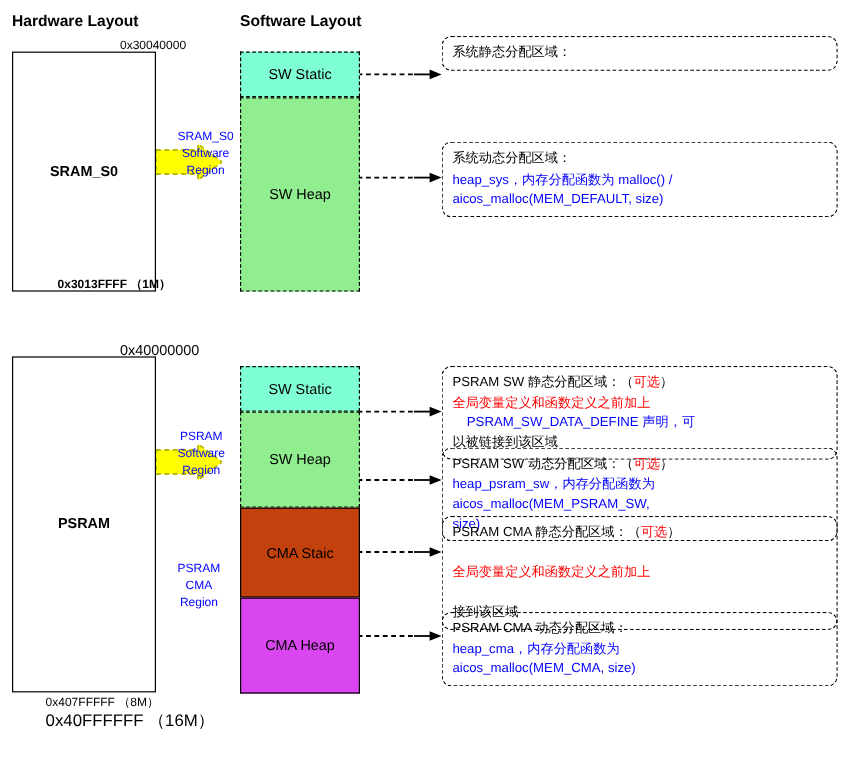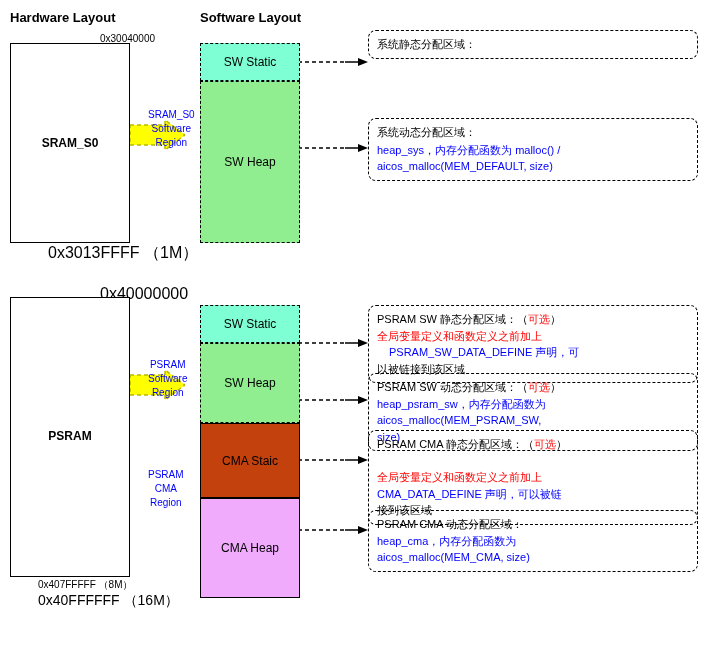--- a/index.html
+++ b/index.html
@@ -64,39 +64,39 @@
 
   <div style="position:absolute; top:10px; left:10px; font-weight:bold; font-size:13px;">Hardware Layout</div>
   <div style="position:absolute; top:10px; left:200px; font-weight:bold; font-size:13px;">Software Layout</div>
 
   <div style="position:absolute; top:33px; left:100px; font-size:10px;">0x30040000</div>
 
   <div style="position:absolute; top:43px; left:10px; width:120px; height:200px; border:1.5px solid #000; background:#fff;">
     <div style="position:absolute; left:50%; top:50%; transform:translate(-50%,-50%); font-weight:bold; font-size:12px; text-align:center;">SRAM_S0</div>
   </div>
 
-  <div style="position:absolute; top:243px; left:48px; font-size:16px;">0x3013FFFF  （1M）</div>
+  <div style="position:absolute; top:230px; left:48px; font-size:10px;font-weight:bold;">0x3013FFFF  （1M）</div>
 
   <div style="position:absolute; top:120px; left:130px;">
     <svg width="55" height="30" xmlns="http://www.w3.org/2000/svg">
       <polygon points="0,5 35,5 35,0 55,15 35,30 35,25 0,25" fill="#ffff00" stroke="#b8b800" stroke-width="1.5" stroke-dasharray="4,3"></polygon>
     </svg>
   </div>
 
   <div style="position:absolute; top:108px; left:148px; font-size:10px; color:#0000ff; text-align:center; line-height:1.4;">SRAM_S0<br>Software<br>Region</div>
 
   <div style="position:absolute; top:43px; left:200px; width:100px; height:38px; border:1.5px dashed #000; background:#7fffd4; display:flex; align-items:center; justify-content:center; font-size:12px;">
     <span>SW Static</span>
   </div>
 
   <div style="position:absolute; top:81px; left:200px; width:100px; height:162px; border:1.5px dashed #000; background:#90ee90; display:flex; align-items:center; justify-content:center; font-size:12px;">
     <span>SW Heap</span>
   </div>
 
-  <div style="position:absolute; top:285px; left:100px; font-size:16px;">0x40000000</div>
+  <div style="position:absolute; top:285px; left:100px; font-size:12px;">0x40000000</div>
 
   <div style="position:absolute; top:297px; left:10px; width:120px; height:280px; border:1.5px solid #000; background:#fff;">
     <div style="position:absolute; left:50%; top:50%; transform:translate(-50%,-60%); font-weight:bold; font-size:12px; text-align:center;">PSRAM</div>
   </div>
 
   <div style="position:absolute; top:578px; left:38px; font-size:10px;">0x407FFFFF  （8M）</div>
   <div style="position:absolute; top:592px; left:38px; font-size:14px;">0x40FFFFFF  （16M）</div>
 
   <div style="position:absolute; top:370px; left:130px;">
     <svg width="55" height="30" xmlns="http://www.w3.org/2000/svg">
@@ -111,21 +111,21 @@
   </div>
 
   <div style="position:absolute; top:343px; left:200px; width:100px; height:80px; border:1.5px dashed #000; background:#90ee90; display:flex; align-items:center; justify-content:center; font-size:12px;">
     <span>SW Heap</span>
   </div>
 
   <div style="position:absolute; top:423px; left:200px; width:100px; height:75px; border:1.5px solid #000; background:#c2410c; display:flex; align-items:center; justify-content:center; font-size:12px;">
     <span>CMA Staic</span>
   </div>
 
-  <div style="position:absolute; top:498px; left:200px; width:100px; height:100px; border:1.5px solid #000; background:#f0abfc; display:flex; align-items:center; justify-content:center; font-size:12px;">
+  <div style="position:absolute; top:498px; left:200px; width:100px; height:80px; border:1.5px solid #000; background:#d946ef; display:flex; align-items:center; justify-content:center; font-size:12px;">
     <span>CMA Heap</span>
   </div>
 
   <div style="position:absolute; top:468px; left:148px; font-size:10px; color:#0000ff; text-align:center; line-height:1.4;">PSRAM<br>CMA<br>Region</div>
 
   <div style="position:absolute; top:30px; left:368px; width:330px; border:1.5px dashed #000; border-radius:8px; padding:5px 8px; font-size:11px; line-height:1.5;">
     <span style="color:#000;">系统静态分配区域：</span><br>
   </div>
 
   <div style="position:absolute; top:118px; left:368px; width:330px; border:1.5px dashed #000; border-radius:8px; padding:5px 8px; font-size:11px; line-height:1.5;">
@@ -145,21 +145,21 @@
     <span style="color:#000;">PSRAM SW 动态分配区域：（</span><span style="color:#ff0000;">可选</span><span style="color:#000;">）</span><br>
     <span style="color:#0000ff;">heap_psram_sw，内存分配函数为</span><br>
     <span style="color:#0000ff;">aicos_malloc(MEM_PSRAM_SW,</span><br>
     <span style="color:#0000ff;">size)</span>
   </div>
 
   <div style="position:absolute; top:430px; left:368px; width:330px; border:1.5px dashed #000; border-radius:8px; padding:5px 8px; font-size:11px; line-height:1.5;">
     <span style="color:#000;">PSRAM CMA 静态分配区域：（</span><span style="color:#ff0000;">可选</span><span style="color:#000;">）</span><br>
     <br>
     <span style="color:#ff0000;">全局变量定义和函数定义之前加上</span><br>
-    <span style="color:#0000ff;">CMA_DATA_DEFINE 声明，可以被链</span><br>
+    <br>
     <span style="color:#000;">接到该区域</span>
   </div>
 
   <div style="position:absolute; top:510px; left:368px; width:330px; border:1.5px dashed #000; border-radius:8px; padding:5px 8px; font-size:11px; line-height:1.5;">
     <span style="color:#000;">PSRAM CMA 动态分配区域：</span><br>
     <span style="color:#0000ff;">heap_cma，内存分配函数为</span><br>
     <span style="color:#0000ff;">aicos_malloc(MEM_CMA, size)</span>
   </div>
 
 </div>

